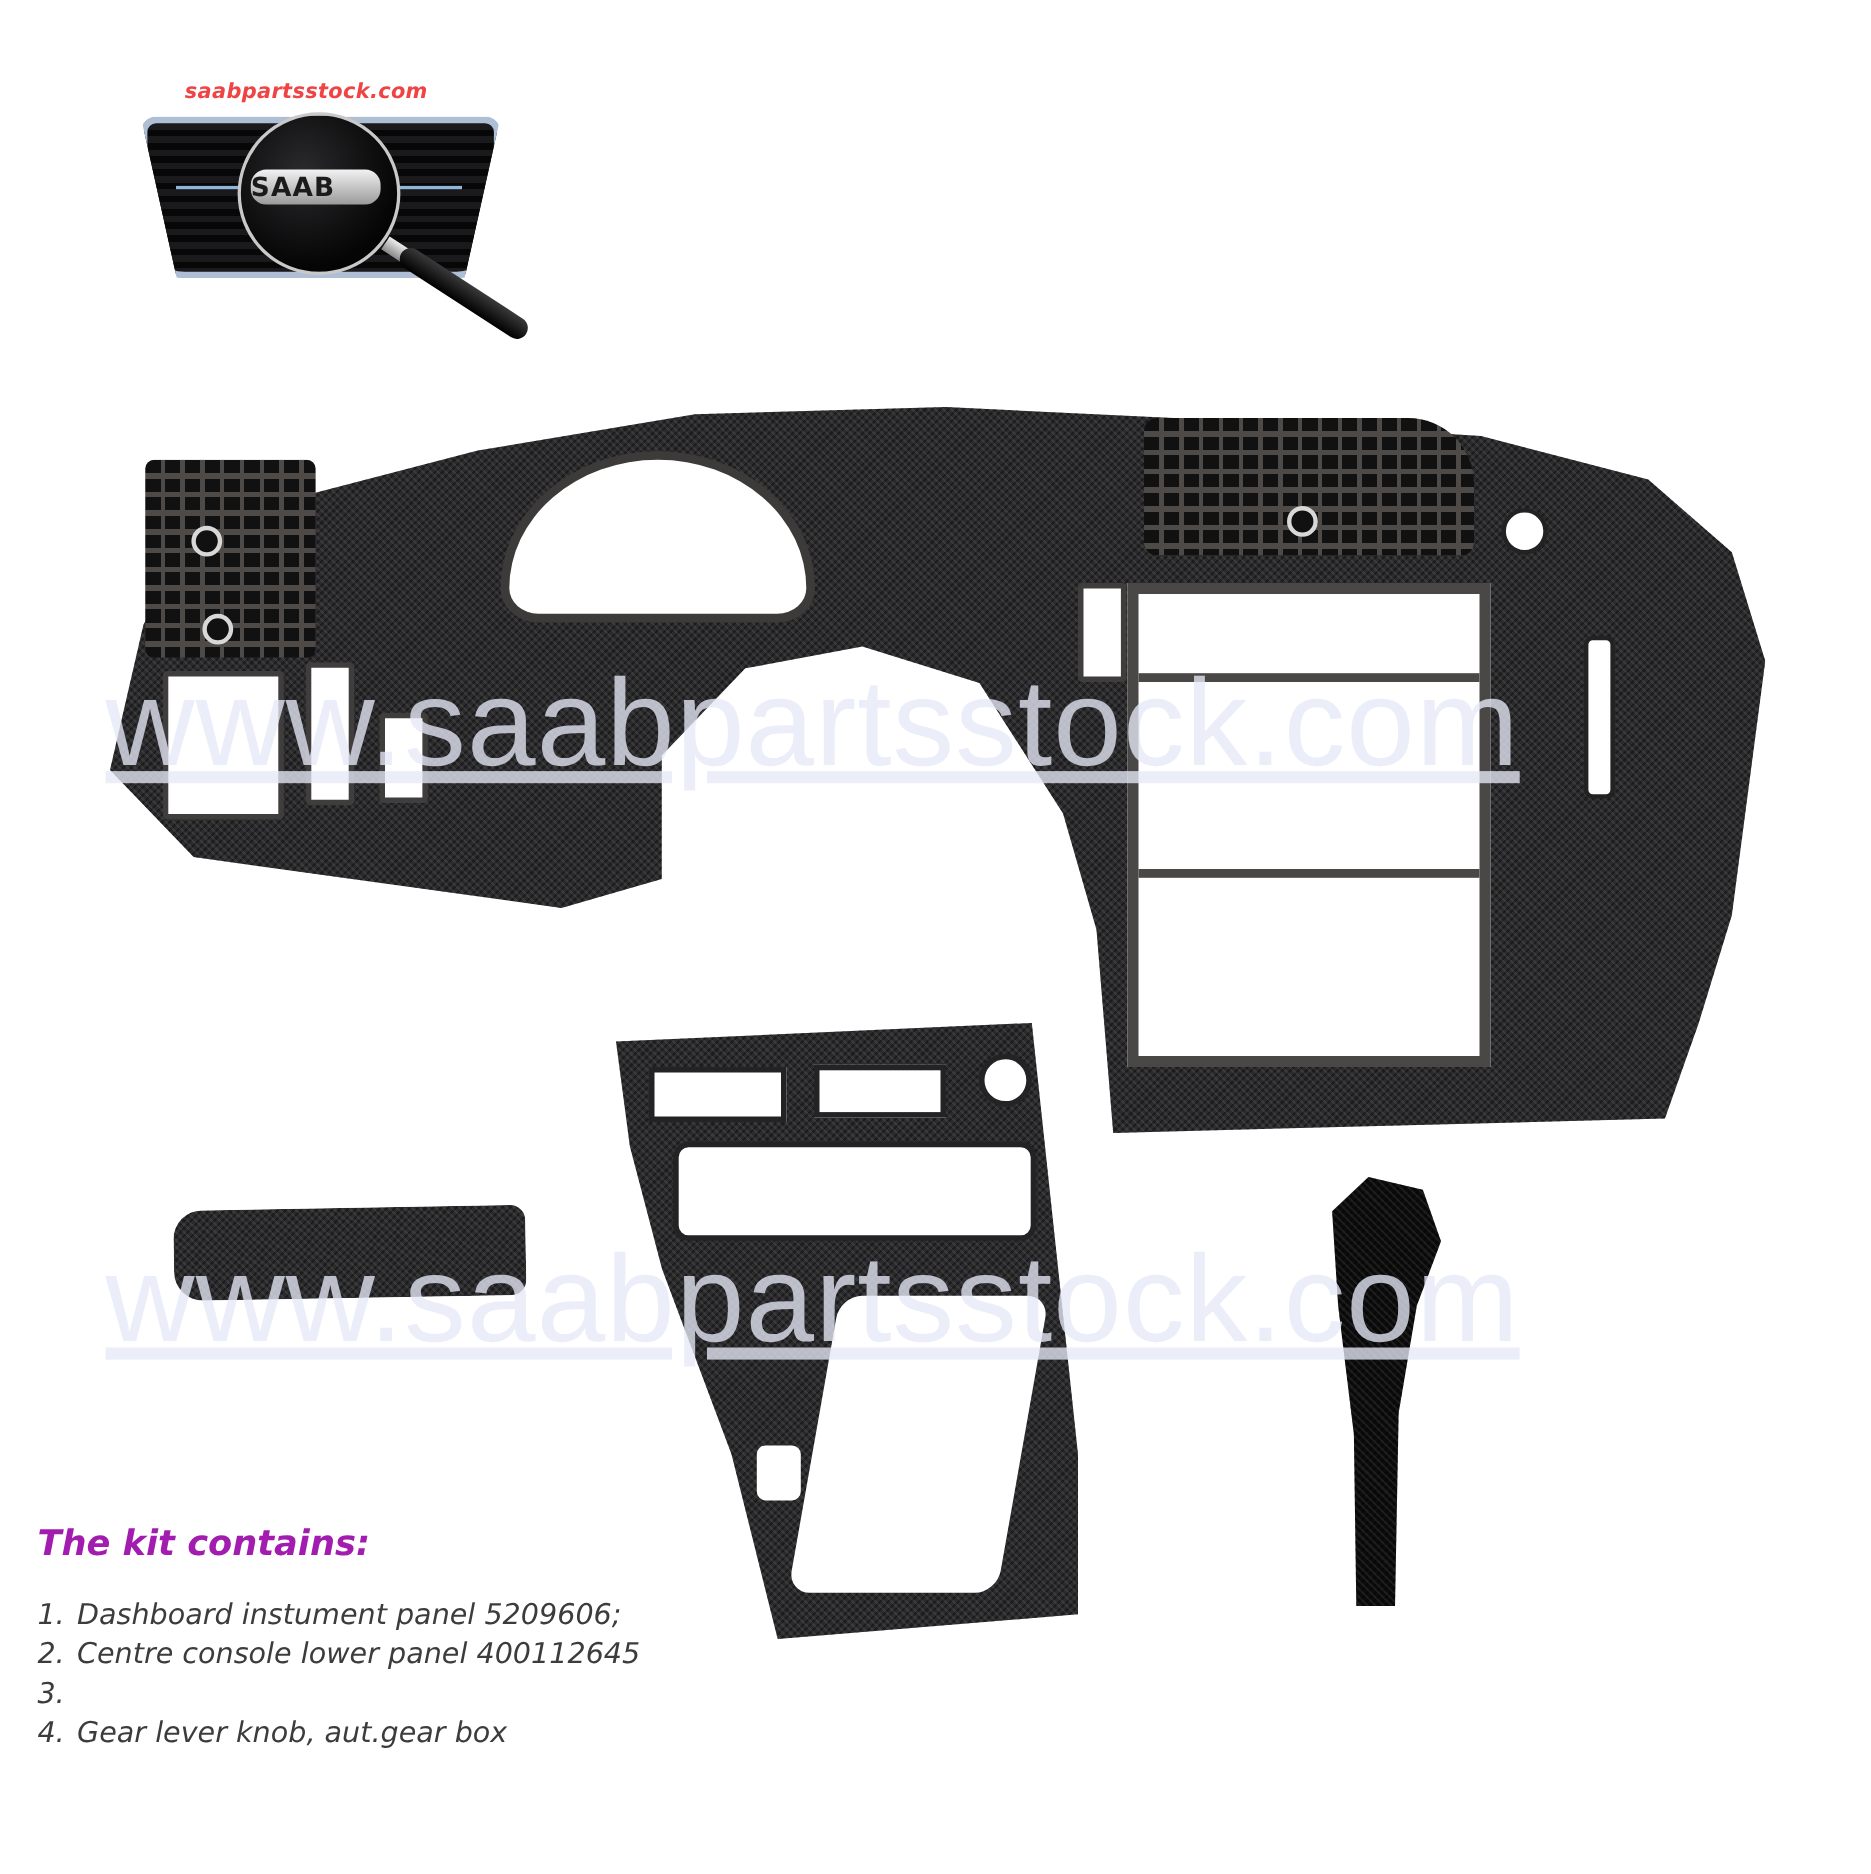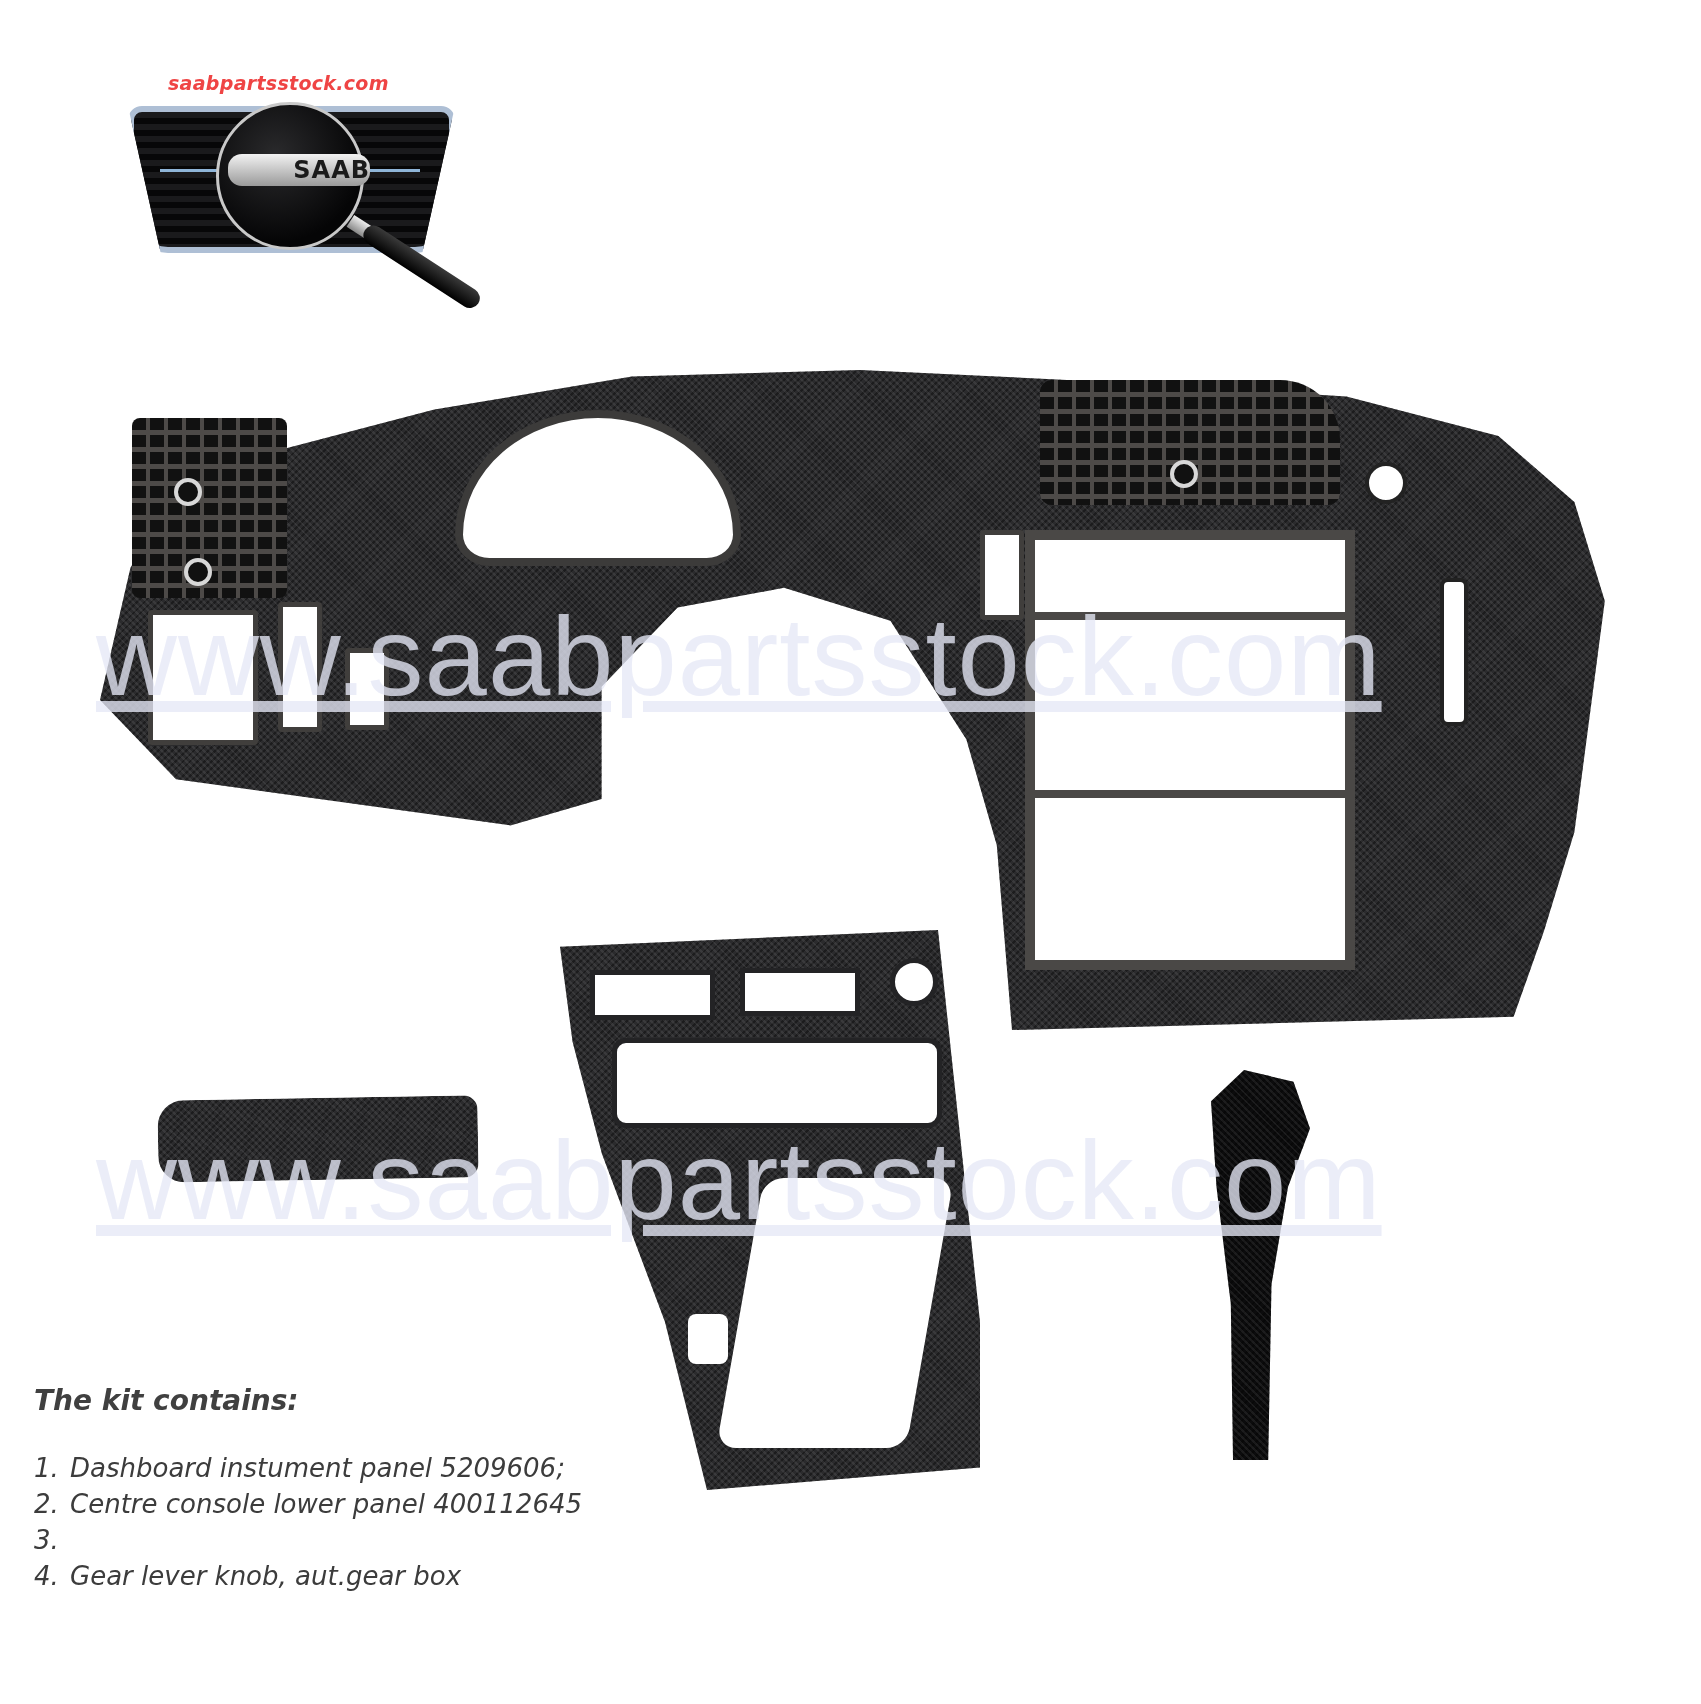--- a/index.html
+++ b/index.html
@@ -20,21 +20,21 @@
   #logo .site { position: absolute; left: 48px; top: 2px; font-weight: bold; font-style: italic;
     font-size: 19px; color: #ef4444; letter-spacing: 0.3px; }
   #logo .grille { position: absolute; left: 8px; top: 36px; width: 315px; height: 135px;
     background: #0d0d0f; border: 6px solid #aebfd5; border-radius: 14px 14px 40px 40px;
     clip-path: polygon(0 0, 100% 0, 90% 100%, 10% 100%);
     background-image: repeating-linear-gradient(180deg, #1a1a1c 0 6px, #070708 6px 12px); }
   #logo .lens { position: absolute; left: 96px; top: 32px; width: 142px; height: 142px; border-radius: 50%;
     background: radial-gradient(circle at 40% 35%, #2a2a2c, #050506 70%); border: 3px solid #c9c9c9; }
   #logo .badge { position: absolute; left: 108px; top: 84px; width: 118px; height: 32px; border-radius: 14px;
     background: linear-gradient(#f2f2f2, #9a9a9a); color: #1b1b1b; font-weight: bold; font-size: 24px;
-    text-align: right; line-height: 32px; letter-spacing: 1px; padding-left: 24px; }
+    text-align: left; line-height: 32px; letter-spacing: 1px; }
   #logo .chrome-bar { position: absolute; left: 40px; top: 99px; width: 260px; height: 3px; background: #8fb5d8; }
   #logo .handle { position: absolute; left: 245px; top: 150px; width: 135px; height: 20px; border-radius: 10px;
     background: linear-gradient(#3a3a3a, #000); transform: rotate(33deg); transform-origin: left center; }
   #logo .neck { position: absolute; left: 228px; top: 152px; width: 30px; height: 14px;
     background: linear-gradient(#eee, #888); transform: rotate(33deg); }
 
   
   #dashboard { position: absolute; left: 100px; top: 370px; width: 1520px; height: 660px; }
   #dash-body { position: absolute; left: 0; top: 0; width: 1520px; height: 660px;
     clip-path: polygon(2% 30%, 5% 18%, 12% 12%, 22% 6%, 35% 1%, 50% 0%, 68% 2%, 82% 4%, 92% 10%, 97% 20%, 99% 35%, 97% 70%, 95% 85%, 93% 98%, 60% 100%, 59% 72%, 57% 56%, 52% 38%, 45% 33%, 38% 36%, 33% 48%, 33% 65%, 27% 69%, 5% 62%, 0% 50%); }
@@ -66,21 +66,21 @@
     clip-path: polygon(10% 8%, 40% 0%, 85% 3%, 100% 15%, 80% 30%, 65% 55%, 62% 100%, 30% 100%, 28% 60%, 15% 30%);
     background-color: #0c0c0d; }
 
   
   .watermark { position: absolute; font-family: "Liberation Sans", sans-serif; font-size: 112px; color: rgba(230,232,246,0.78);
     letter-spacing: 1px; white-space: nowrap; pointer-events: none; text-decoration: underline; }
   #wm-1 { left: 96px; top: 592px; }
   #wm-2 { left: 96px; top: 1116px; }
 
   
-  #kit-title { position: absolute; left: 34px; top: 1384px; font-size: 28px; font-weight: bold; font-style: italic; color: #404040; }
+  #kit-title { position: absolute; left: 34px; top: 1384px; font-size: 32px; font-weight: bold; font-style: italic; color: #a21caf; }
   #kit-list { position: absolute; left: 34px; top: 1450px; margin: 0; padding: 0; list-style: none;
     font-size: 26px; font-style: italic; color: #3c3c3c; line-height: 36px; }
   #kit-list li { display: flex; }
   #kit-list .num { width: 36px; flex: none; }
   #kit-list .lines { display: flex; flex-direction: row; }
 </style>
 </head>
 <body>
 
 <div id="logo">

